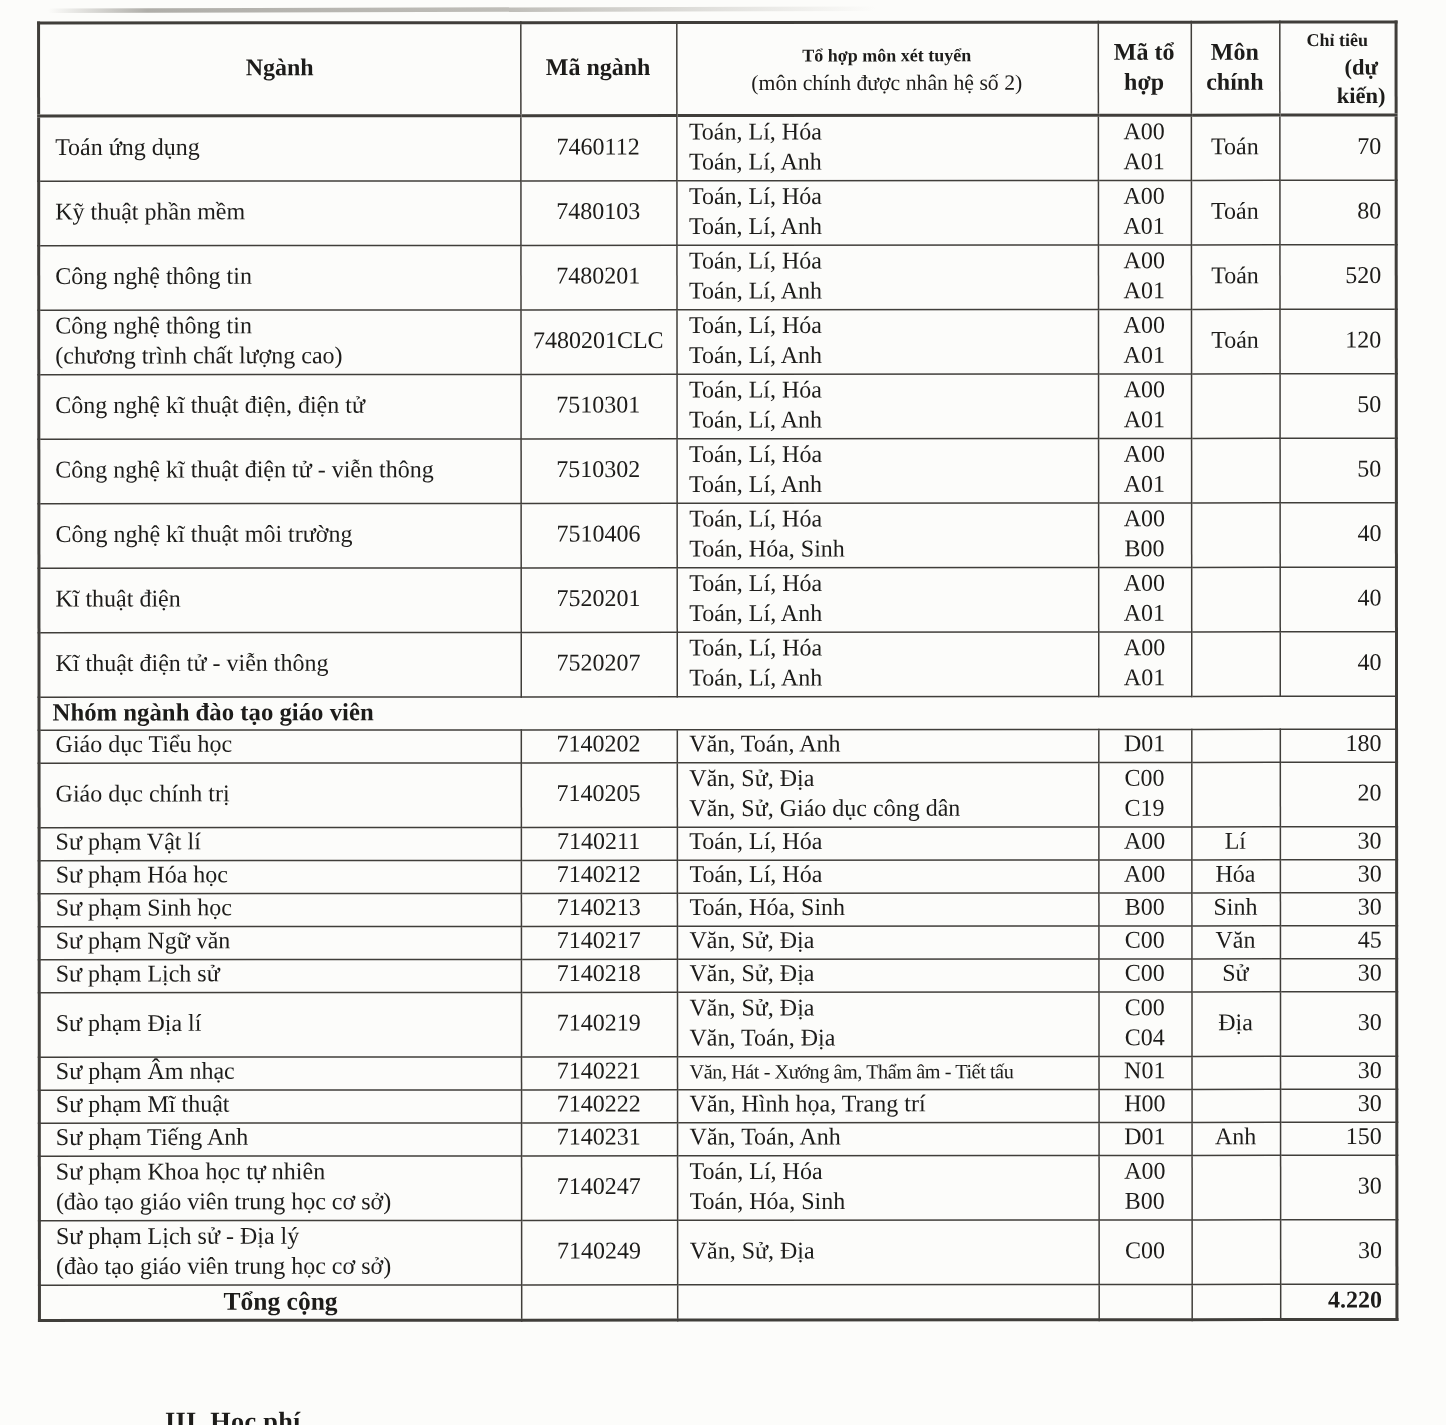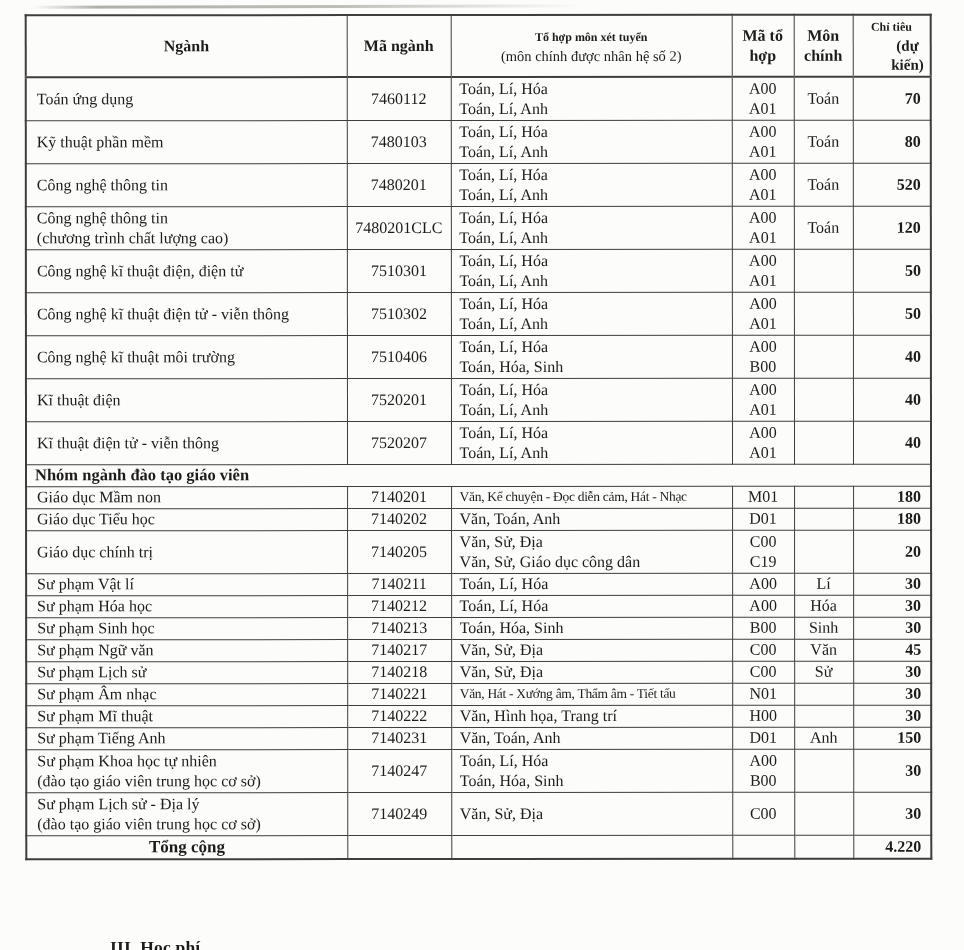--- a/index.html
+++ b/index.html
@@ -47,21 +47,21 @@
 
   tr.tall{ height:43px; }
   tr.short{ height:22px; }
   tr.totalr{ height:24px; }
 
   td.cell-nganh{ text-align:left; padding-left:10px; }
   td.cell-ma-nganh{ text-align:center; }
   td.cell-to-hop{ text-align:left; padding-left:8px; }
   td.cell-ma-to-hop{ text-align:center; padding:0 2px; }
   td.cell-mon-chinh{ text-align:center; padding:0 2px; }
-  td.cell-chi-tieu{ text-align:right; padding-right:9px;font-weight:bold; }
+  td.cell-chi-tieu{ text-align:right; padding-right:9px; }
 
   .line{ display:block; line-height:20px; white-space:nowrap; }
   .line.condensed{ font-size:13.5px; letter-spacing:-0.3px; }
 
   td.section-cell{
     font-weight:bold; text-align:left; padding-left:8px; font-size:16.5px;
   }
   td.total-label{ font-weight:bold; text-align:center; font-size:17px; }
   td.total-value{ font-weight:bold; }
 
@@ -247,34 +247,20 @@
             <span class="line">A01</span>
           </td>
           <td class="cell-mon-chinh"></td>
           <td class="cell-chi-tieu">40</td>
         </tr>
         <tr class="short">
           <td class="section-cell" colspan="6">Nhóm ngành đào tạo giáo viên</td>
         </tr>
         <tr class="short">
           <td class="cell-nganh">
-            <span class="line">Giáo dục Mầm non</span>
-          </td>
-          <td class="cell-ma-nganh">7140201</td>
-          <td class="cell-to-hop">
-            <span class="line condensed">Văn, Kể chuyện - Đọc diễn cảm, Hát - Nhạc</span>
-          </td>
-          <td class="cell-ma-to-hop">
-            <span class="line">M01</span>
-          </td>
-          <td class="cell-mon-chinh"></td>
-          <td class="cell-chi-tieu">180</td>
-        </tr>
-        <tr class="short">
-          <td class="cell-nganh">
             <span class="line">Giáo dục Tiểu học</span>
           </td>
           <td class="cell-ma-nganh">7140202</td>
           <td class="cell-to-hop">
             <span class="line">Văn, Toán, Anh</span>
           </td>
           <td class="cell-ma-to-hop">
             <span class="line">D01</span>
           </td>
           <td class="cell-mon-chinh"></td>
@@ -357,20 +343,36 @@
             <span class="line">Sư phạm Lịch sử</span>
           </td>
           <td class="cell-ma-nganh">7140218</td>
           <td class="cell-to-hop">
             <span class="line">Văn, Sử, Địa</span>
           </td>
           <td class="cell-ma-to-hop">
             <span class="line">C00</span>
           </td>
           <td class="cell-mon-chinh">Sử</td>
+          <td class="cell-chi-tieu">30</td>
+        </tr>
+        <tr class="tall">
+          <td class="cell-nganh">
+            <span class="line">Sư phạm Địa lí</span>
+          </td>
+          <td class="cell-ma-nganh">7140219</td>
+          <td class="cell-to-hop">
+            <span class="line">Văn, Sử, Địa</span>
+            <span class="line">Văn, Toán, Địa</span>
+          </td>
+          <td class="cell-ma-to-hop">
+            <span class="line">C00</span>
+            <span class="line">C04</span>
+          </td>
+          <td class="cell-mon-chinh">Địa</td>
           <td class="cell-chi-tieu">30</td>
         </tr>
         <tr class="short">
           <td class="cell-nganh">
             <span class="line">Sư phạm Âm nhạc</span>
           </td>
           <td class="cell-ma-nganh">7140221</td>
           <td class="cell-to-hop">
             <span class="line condensed">Văn, Hát - Xướng âm, Thẩm âm - Tiết tấu</span>
           </td>

